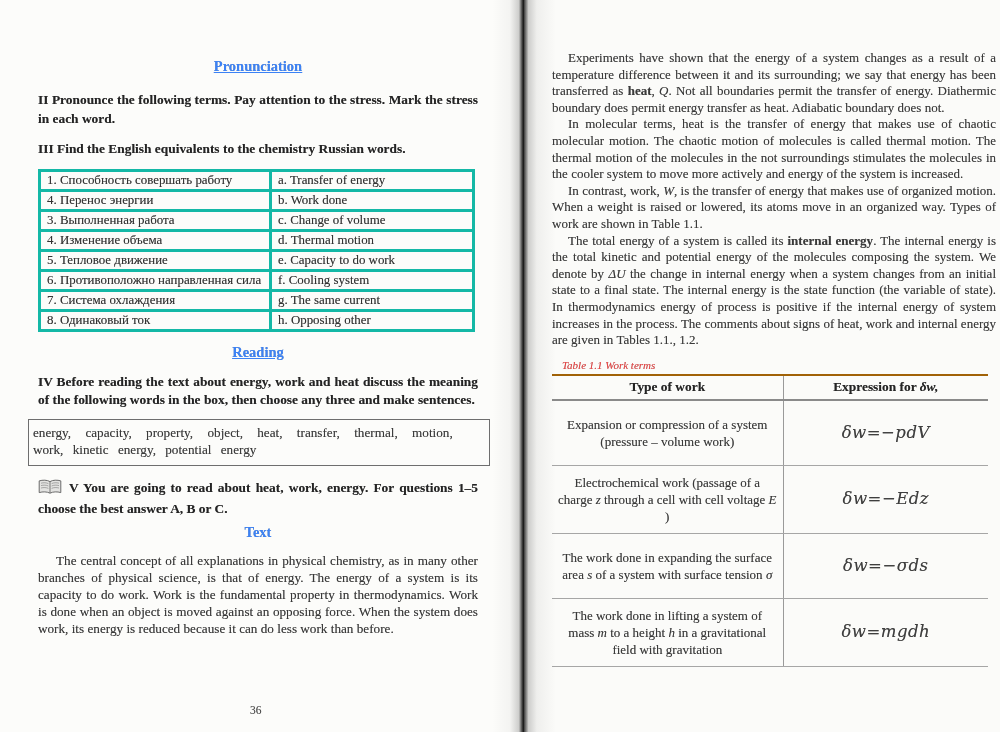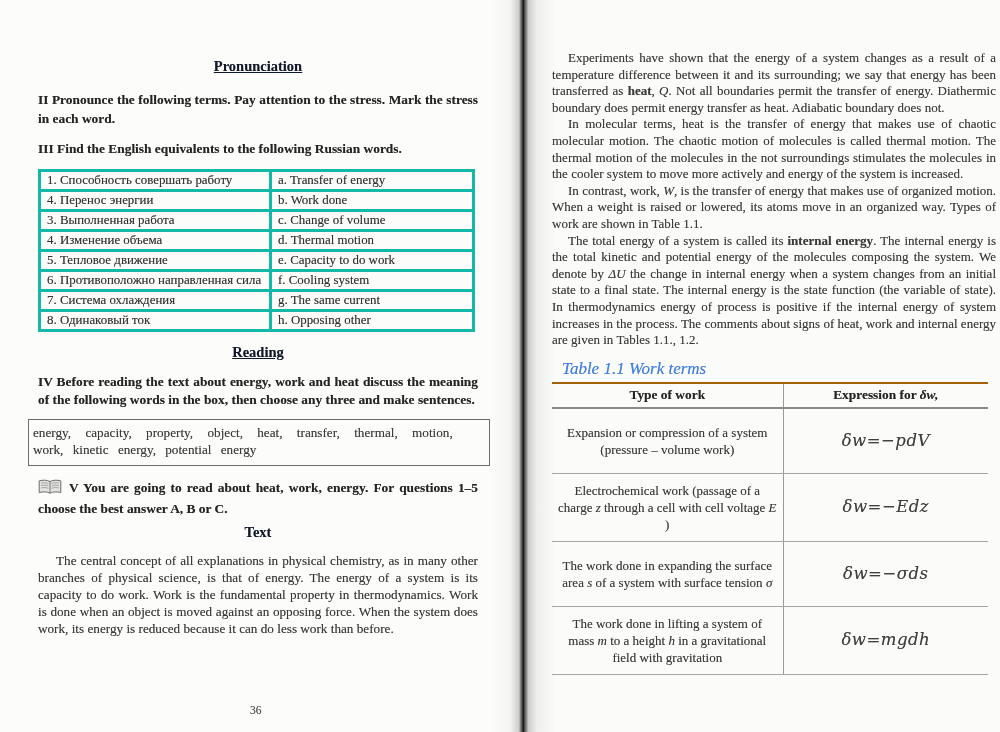--- a/index.html
+++ b/index.html
@@ -10,21 +10,21 @@
 
   
   .spine{position:absolute;left:492px;top:0;width:64px;height:732px;pointer-events:none;
     background:linear-gradient(90deg, rgba(0,0,0,0) 0%, rgba(40,40,40,0.04) 28%,
       rgba(40,40,40,0.22) 42%, rgba(25,25,25,0.8) 47%, #161616 49%,
       rgba(25,25,25,0.75) 51%, rgba(40,40,40,0.22) 57%, rgba(40,40,40,0.06) 70%, rgba(0,0,0,0) 100%);}
 
   
   .page-left{position:absolute;left:0;top:0;width:505px;height:732px;background:#fcfcfa;}
   .left-content{position:absolute;left:38px;top:58px;width:440px;}
-  .center-head{text-align:center;font-weight:bold;font-size:14.5px;color:#0f172a;margin:0;}
+  .center-head{text-align:center;font-weight:bold;font-size:14.5px;color:#3b82f6;margin:0;}
   .underline{text-decoration:underline;}
   .task{font-weight:bold;font-size:13.4px;line-height:18.5px;text-align:justify;color:#242424;margin:0;}
   .body-text{font-size:13.2px;line-height:17.5px;text-align:justify;margin:0;}
   .mt-lg{margin-top:16px;} .mt-md{margin-top:12px;}
 
   table.match{border-collapse:collapse;width:437px;margin-top:10px;font-size:12.9px;color:#333;}
   table.match td{border:3px solid #14b8a6;padding:0px 6px 1px 6px;vertical-align:top;line-height:16px;}
   table.match td.ru{width:216px;}
 
   .word-box{border:1px solid #6e6e6e;margin:9px 0 0 -10px;width:452px;padding:5px 4px 7px 4px;
@@ -37,21 +37,21 @@
 
   .text-para{margin-top:11px;text-indent:18px;line-height:17.2px;}
 
   .pagenum{position:absolute;font-size:11.5px;color:#4c4c4c;}
   .pn-left{left:250px;top:704px;}
 
   
   .page-right{position:absolute;left:530px;top:0;width:470px;height:732px;background:#fbfbf9;}
   .right-content{position:absolute;left:22px;top:50px;width:444px;}
   .rp{font-size:13px;line-height:16.6px;text-align:justify;text-indent:16px;margin:0;color:#3a3a3a;}
-  .tbl-caption{font-style:italic;font-size:17px;color:#3b82f6;margin:10px 0 0 10px;}
+  .tbl-caption{font-style:italic;font-size:11px;color:#ef4444;margin:10px 0 0 10px;}
 
   table.work{border-collapse:collapse;width:436px;margin-top:3px;font-size:13px;color:#3a3a3a;}
   table.work th{font-weight:bold;color:#242424;font-size:13.4px;padding:3px 4px 4px 4px;
       border-top:2px solid #a16207;border-bottom:2px solid #8a8a8a;}
   table.work td{padding:8px 6px;text-align:center;vertical-align:middle;line-height:17px;
       border-bottom:1px solid #a6a6a6;}
   table.work .c1{width:53%;border-right:1px solid #9a9a9a;}
   table.work th.c1{border-right:1px solid #9a9a9a;}
   .expr{font-family:"DejaVu Serif",serif;font-style:italic;font-size:16.5px;letter-spacing:0.5px;color:#3e3e3e;}
   td.row-tall{height:48px;}
@@ -62,21 +62,21 @@
 <div class="scan">
 
   <div class="page-left pg">
     <div class="left-content">
 
       <p class="center-head"><span class="underline">Pronunciation</span></p>
 
       <p class="task mt-lg">II  Pronounce the following terms. Pay attention to the stress. Mark the stress in each word.</p>
 
 
-      <p class="task mt-md">III Find the English equivalents to the following Russian words.</p>
+      <p class="task mt-md">III Find the English equivalents to the chemistry Russian words.</p>
 
       <table class="match">
         <tbody>
           <tr>
             <td class="ru">1. Способность совершать работу</td>
             <td>a. Transfer of energy</td>
           </tr>
           <tr>
             <td class="ru">4. Перенос энергии</td>
             <td>b. Work done</td>

